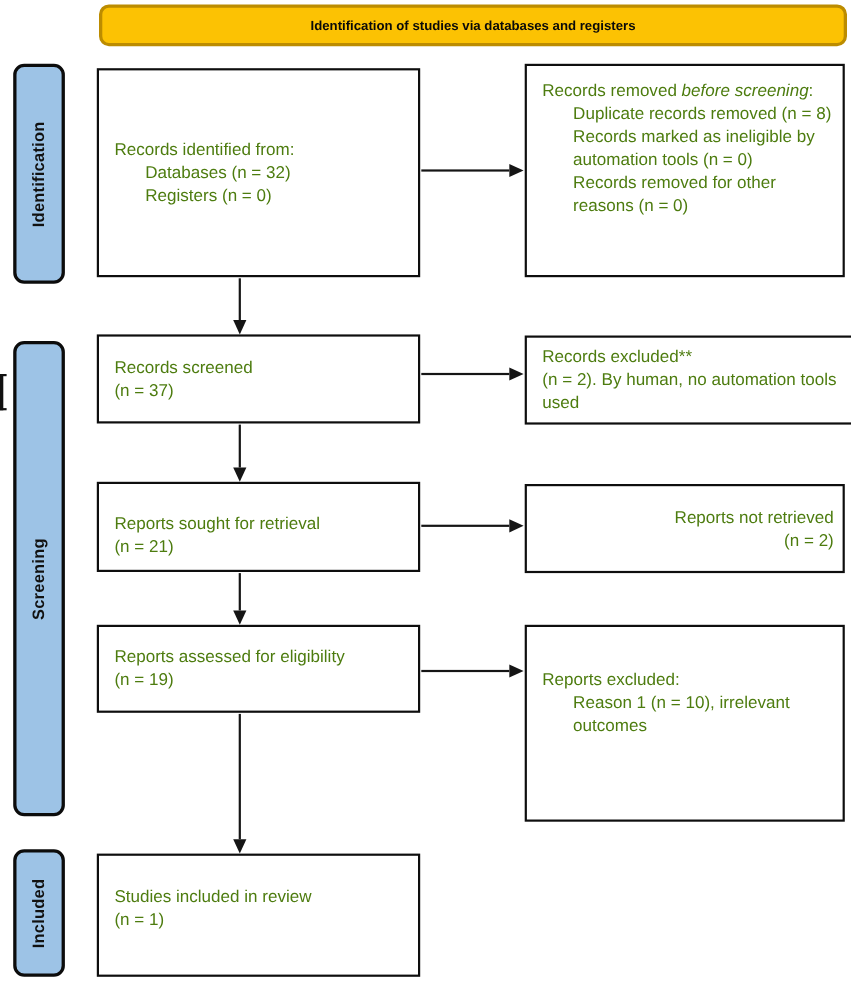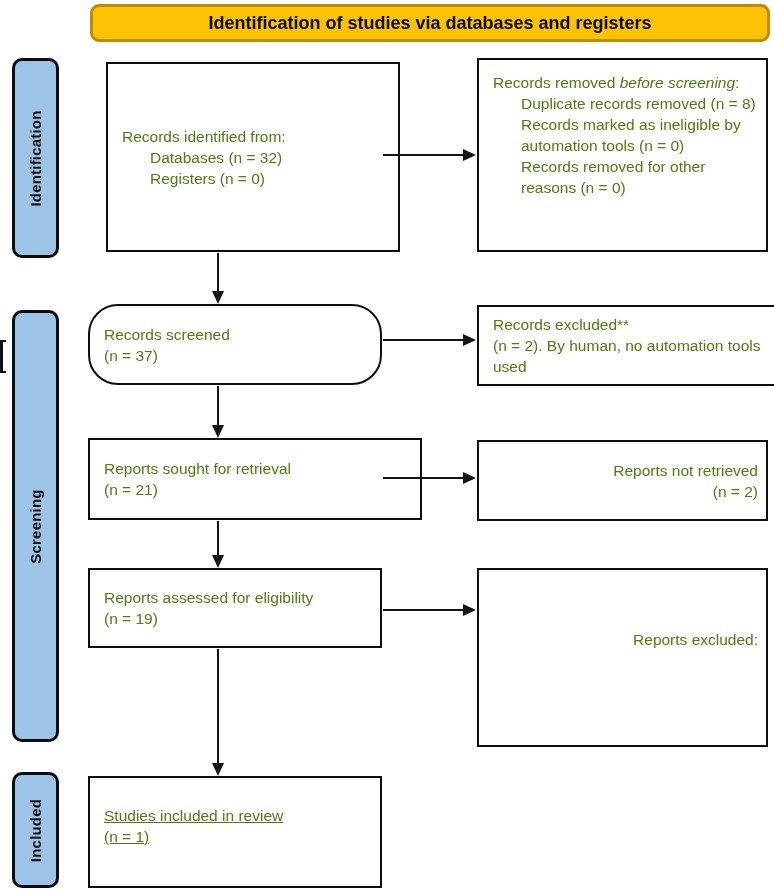--- a/index.html
+++ b/index.html
@@ -5,21 +5,21 @@
   html,body{margin:0;padding:0;background:#ffffff;}
   #canvas{
     position:relative;width:774px;height:893px;background:#ffffff;overflow:hidden;
     font-family:"Liberation Sans", sans-serif;color:#222222;
   }
   
   .banner{
     position:absolute;left:90px;top:4px;width:680px;height:38px;
     background:#FCC203;border:3px solid #BC8C00;border-radius:9px;
     display:flex;align-items:center;justify-content:center;
-    font-size:18px;font-weight:bold;color:#0a0a0a;box-sizing:border-box;
+    font-size:12px;font-weight:bold;color:#0a0a0a;box-sizing:border-box;
   }
   
   .stage{
     position:absolute;left:12px;width:47px;background:#9DC3E6;
     border:3px solid #0c0c0c;border-radius:10px;box-sizing:border-box;
     display:flex;align-items:center;justify-content:center;overflow:hidden;
   }
   .stage-label{
     transform:rotate(-90deg);white-space:nowrap;
     font-size:15px;font-weight:bold;color:#111111;letter-spacing:0.2px;
@@ -65,65 +65,66 @@
   <div class="stage" style="top:58px;height:200px;">
     <span class="stage-label">Identification</span>
   </div>
   <div class="stage" style="top:310px;height:432px;">
     <span class="stage-label">Screening</span>
   </div>
   <div class="stage" style="top:772px;height:116px;">
     <span class="stage-label">Included</span>
   </div>
 
-  <div class="fbox" style="left:88px;top:62px;width:294px;height:190px;margin-left:18px;">
+  <div class="fbox" style="left:88px;top:62px;width:294px;height:190px;">
     <div>Records identified from:</div>
     <div class="indent">Databases (n = 32)</div>
     <div class="indent">Registers (n = 0)</div>
   </div>
 
   <div class="fbox top-align" style="left:477px;top:58px;width:291px;height:194px;">
     <div><span>Records removed </span><span class="em">before screening</span><span>:</span></div>
     <div class="indent">Duplicate records removed (n = 8)</div>
     <div class="indent">Records marked as ineligible by automation tools (n = 0)</div>
     <div class="indent">Records removed for other reasons (n = 0)</div>
   </div>
 
-  <div class="fbox" style="left:88px;top:304px;width:294px;height:81px;border-radius:30px;">
+  <div class="fbox" style="left:88px;top:304px;width:294px;height:81px;">
     <div>Records screened</div>
     <div>(n = 37)</div>
   </div>
 
   <div class="fbox" style="left:477px;top:305px;width:310px;height:81px;">
     <div>Records excluded**</div>
     <div>(n = 2). By human, no automation tools used</div>
   </div>
 
-  <div class="fbox" style="left:88px;top:438px;width:334px;height:82px;">
+  <div class="fbox" style="left:88px;top:438px;width:294px;height:82px;justify-content:flex-end;">
     <div>Reports sought for retrieval</div>
     <div>(n = 21)</div>
   </div>
 
   <div class="fbox" style="left:477px;top:440px;width:291px;height:81px;text-align:right;">
     <div>Reports not retrieved</div>
     <div>(n = 2)</div>
   </div>
 
   <div class="fbox" style="left:88px;top:568px;width:294px;height:80px;">
     <div>Reports assessed for eligibility</div>
     <div>(n = 19)</div>
   </div>
 
   <div class="fbox" style="left:477px;top:568px;width:291px;height:179px;align-items:flex-end;">
     <div class="shift-up">
       <div>Reports excluded:</div>
+      <div class="indent">Reason 1 (n = 10), irrelevant outcomes</div>
     </div>
   </div>
 
-  <div class="fbox" style="left:88px;top:776px;width:294px;height:112px;text-decoration:underline;">
+  <div class="fbox" style="left:88px;top:776px;width:294px;height:112px;">
     <div class="shift-up-sm">
       <div>Studies included in review</div>
       <div>(n = 1)</div>
     </div>
   </div>
 
   <div class="arrow-h" style="left:383px;top:154px;width:80px;"></div>
   <div class="arrow-h" style="left:383px;top:339px;width:80px;"></div>
   <div class="arrow-h" style="left:383px;top:477px;width:80px;"></div>
   <div class="arrow-h" style="left:383px;top:609px;width:80px;"></div>

